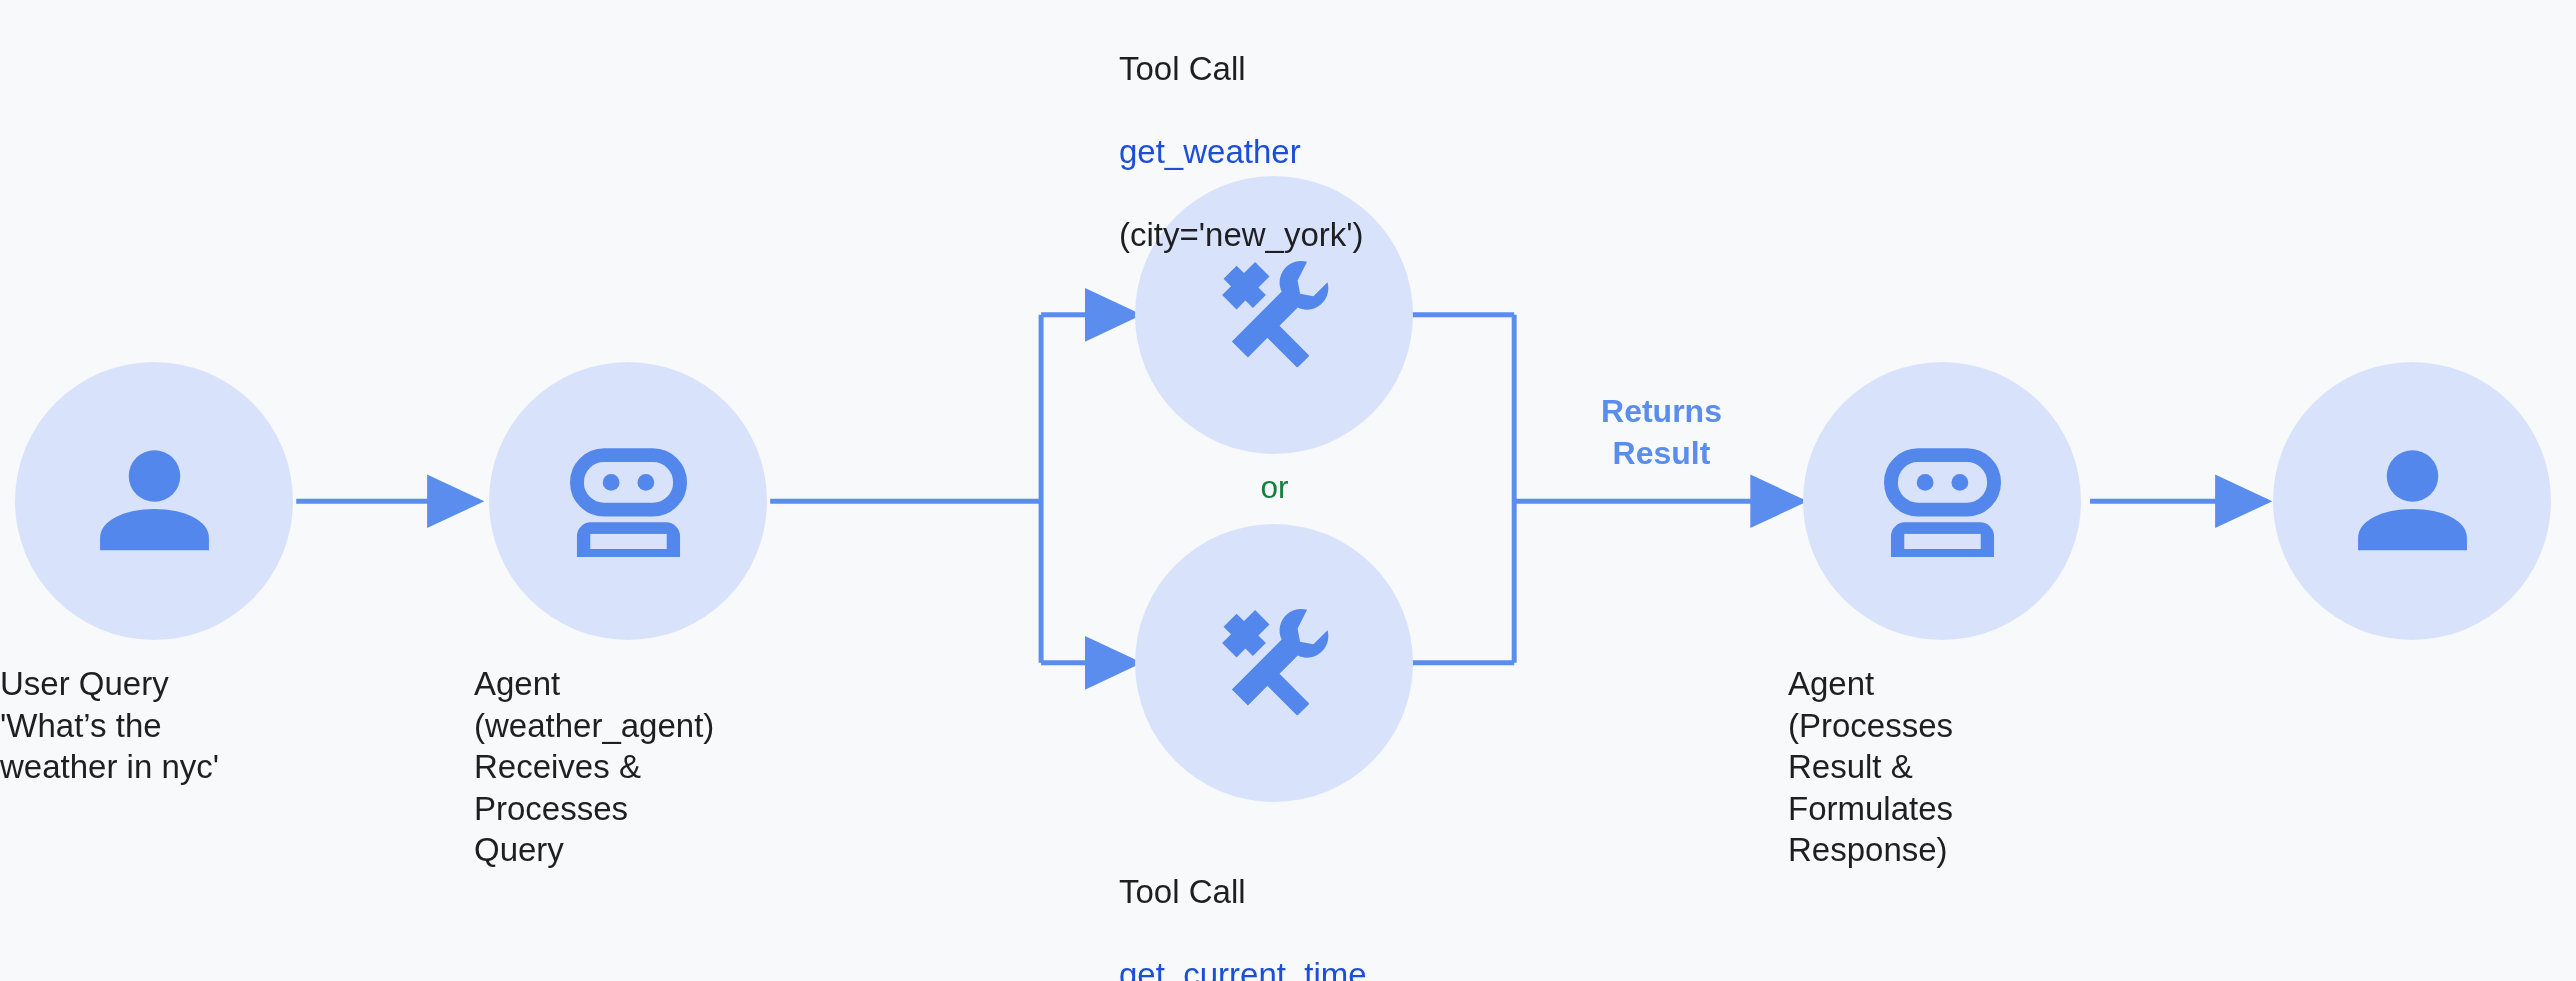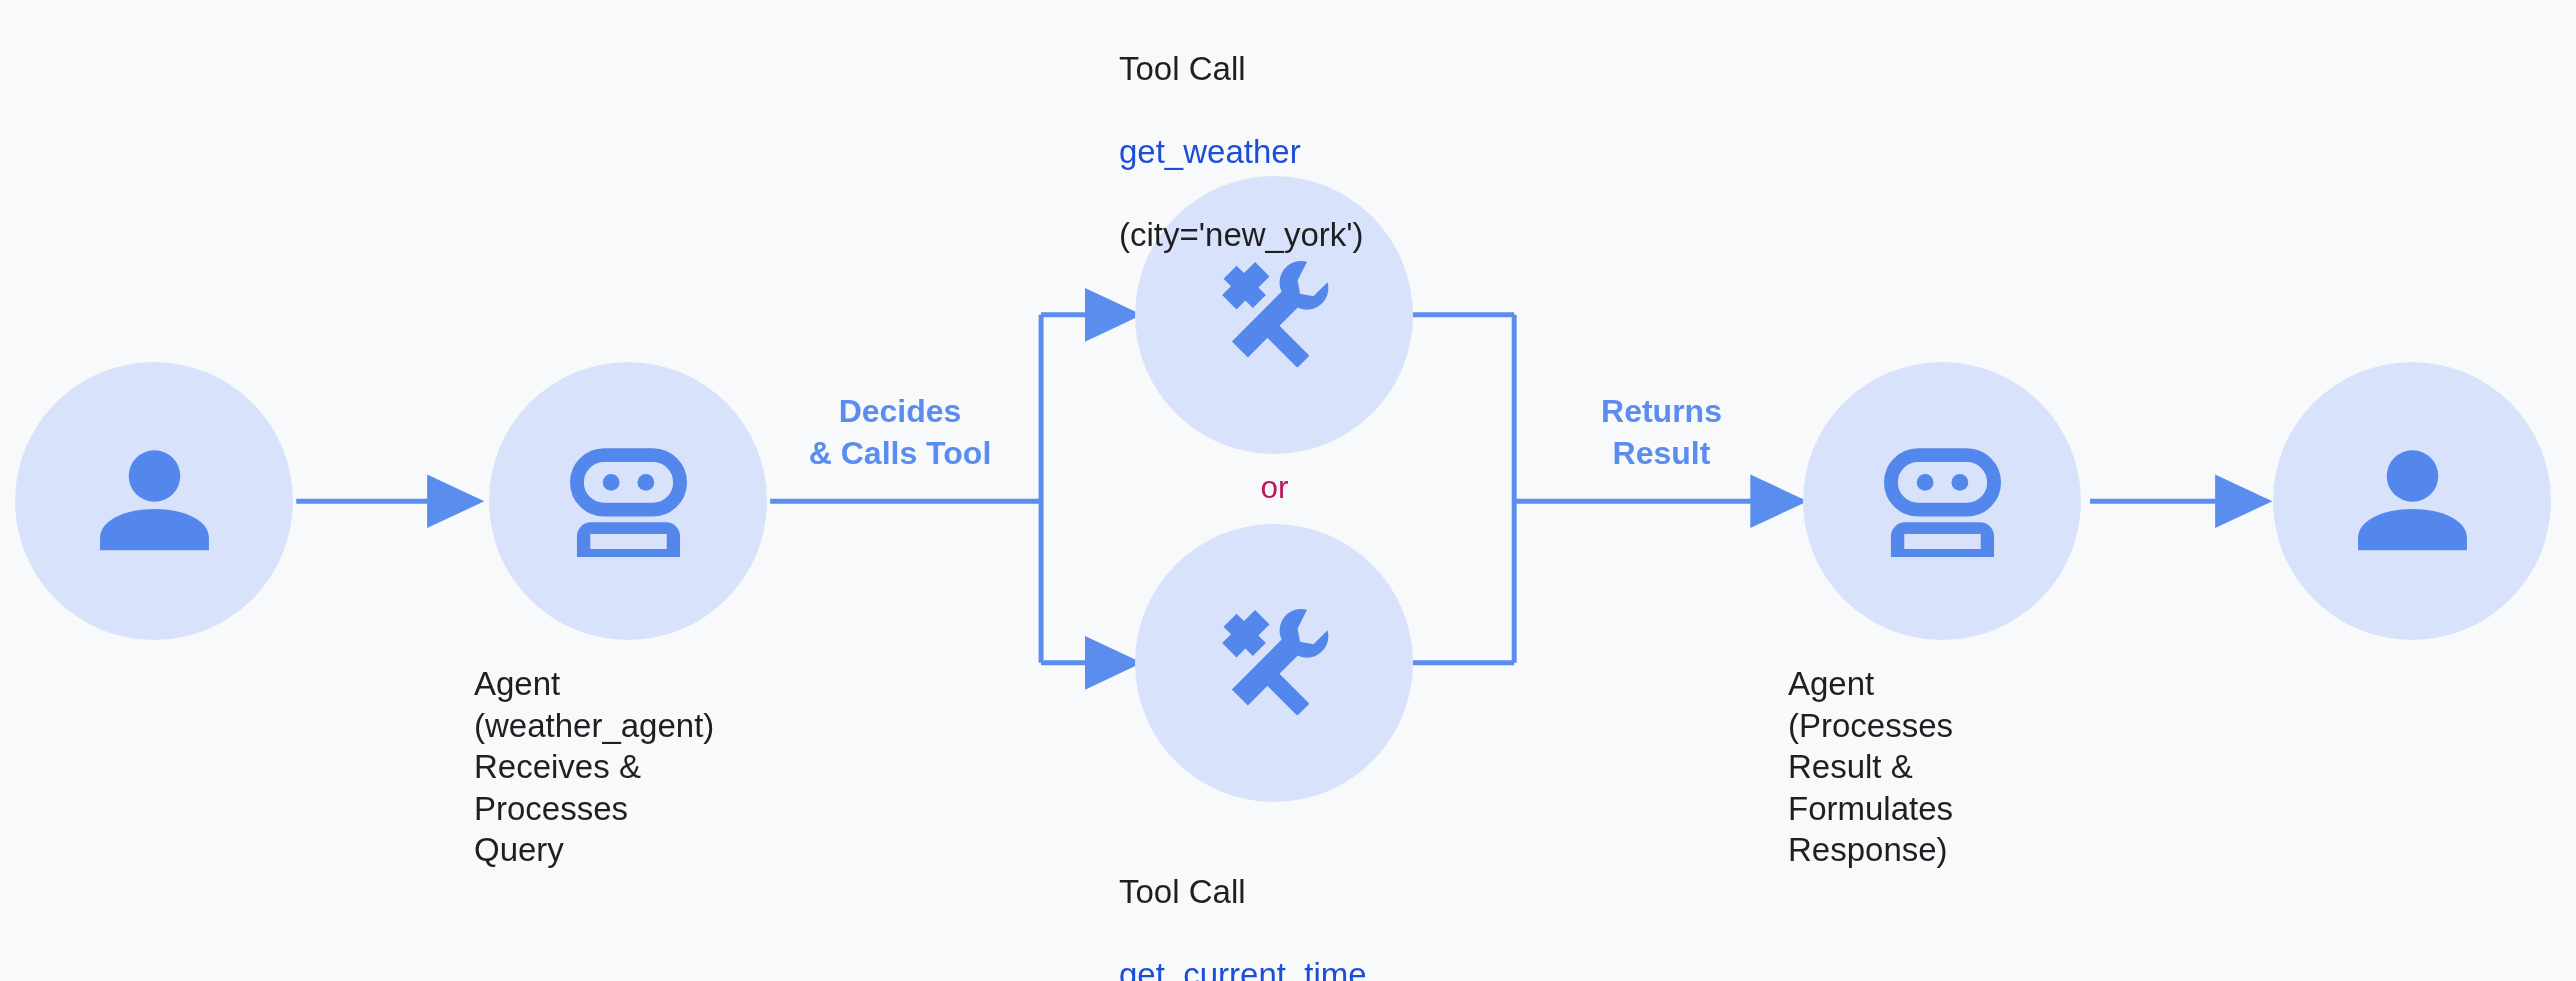--- a/index.html
+++ b/index.html
@@ -46,21 +46,21 @@
     text-align: center;
     color: #5b8def;
     font-size: 32px;
     font-weight: bold;
     line-height: 1.3;
     white-space: pre-line;
   }
   .or-label {
     position: absolute;
     text-align: center;
-    color: #be185d;
+    color: #15803d;
     font-size: 31.5px;
     line-height: 1;
   }
   #wires {
     position: absolute;
     left: 0; top: 0;
     width: 2576px;
     height: 981px;
     pointer-events: none;
   }
@@ -99,40 +99,41 @@
   </svg>
 
   <div class="node" style="left:15px; top:362px;">
     <span>
       <svg width="139" height="139" viewBox="0 0 24 24">
         <circle cx="12" cy="7.6" r="4.45" fill="#5487ec"></circle>
         <path d="M2.6 20.4 v-2.1 c0-3.0 4.2-5.0 9.4-5.0 s9.4 2.0 9.4 5.0 v2.1 z" fill="#5487ec"></path>
       </svg>
     </span>
   </div>
+  <div class="caption" style="left:0px; top:663px; width:308px;">User Query
+'What’s the
+weather in nyc'</div>
 
   <div class="node" style="left:489px; top:362px;">
     <span>
       <svg width="139" height="139" viewBox="0 0 24 24">
         <rect x="3.1" y="4.0" width="17.8" height="9.4" rx="4.7" fill="none" stroke="#5487ec" stroke-width="2.4"></rect>
         <circle cx="9.0" cy="8.7" r="1.45" fill="#5487ec"></circle>
         <circle cx="15.0" cy="8.7" r="1.45" fill="#5487ec"></circle>
         <path d="M3.1 18.0 a2.4 2.4 0 0 1 2.4 -2.4 h13.0 a2.4 2.4 0 0 1 2.4 2.4 v3.6 h-17.8 z" fill="#5487ec"></path>
         <rect x="5.4" y="17.6" width="13.2" height="2.6" fill="#d8e3fb"></rect>
       </svg>
     </span>
   </div>
   <div class="caption" style="left:474px; top:663px; width:308px;">Agent
 (weather_agent)
 Receives &amp;
 Processes
 Query</div>
 
-  <div class="edge-label" style="left:763px; top:391px; width:274px;">Decides
-&amp; Calls Tool</div>
 
   <div class="node" style="left:1135px; top:176px;">
     <span>
       <svg width="133" height="133" viewBox="0 0 24 24">
         <g fill="#5487ec">
 
           <path d="M17.88 2.3 c-2.28 -0.62 -4.42 0.78 -4.88 2.95 -0.18 0.86 -0.06 1.7 0.3 2.42
                    l-9.0 9.0 2.9 2.9 9.0 -9.0 c0.72 0.36 1.56 0.48 2.42 0.3 2.17 -0.46 3.57 -2.6 2.95 -4.88
                    l-2.55 2.55 -2.4 -0.45 -0.45 -2.4 z"></path>
 

